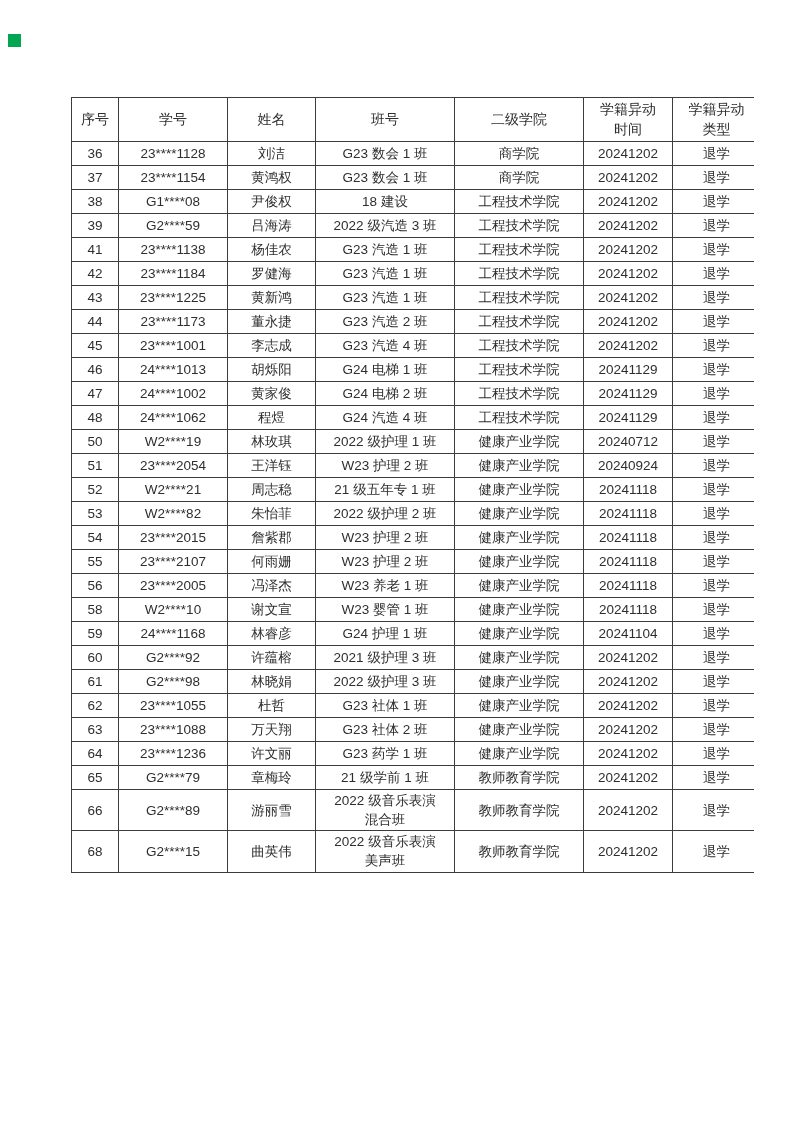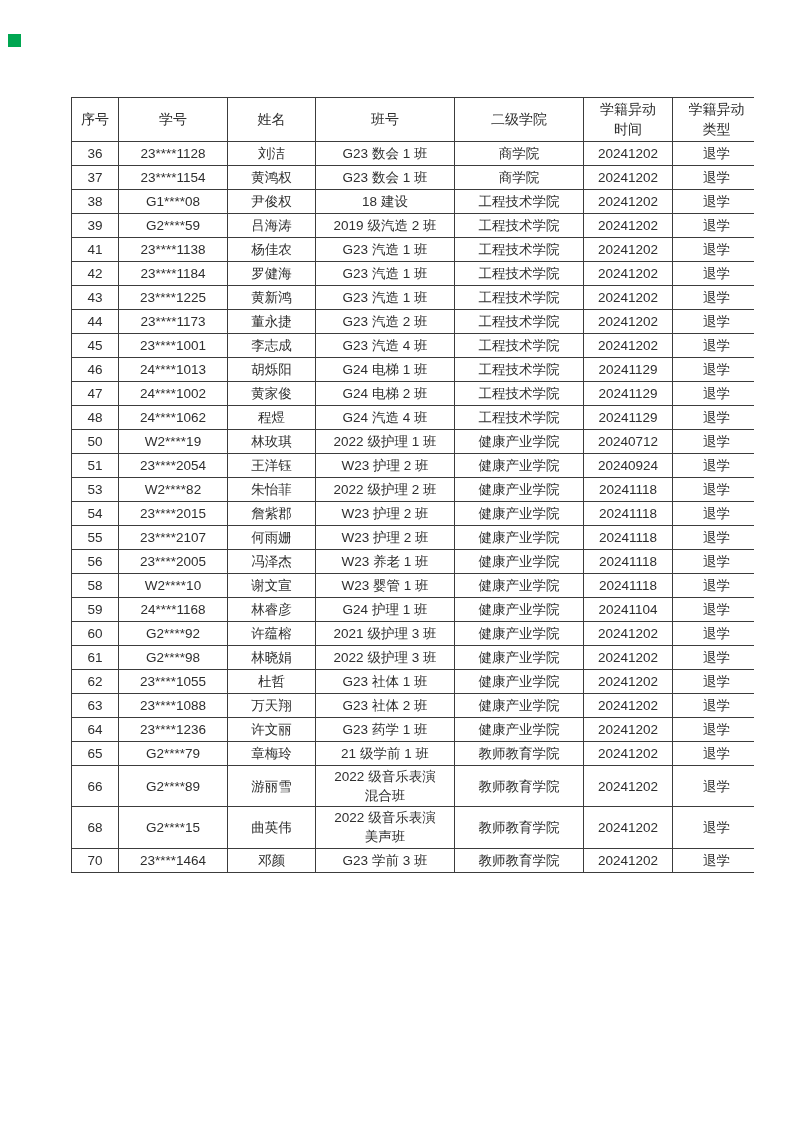--- a/index.html
+++ b/index.html
@@ -112,21 +112,21 @@
           <td class="col-name">尹俊权</td>
           <td class="col-class">18 建设</td>
           <td class="col-college">工程技术学院</td>
           <td class="col-date">20241202</td>
           <td class="col-type">退学</td>
         </tr>
         <tr>
           <td class="col-no">39</td>
           <td class="col-id">G2****59</td>
           <td class="col-name">吕海涛</td>
-          <td class="col-class">2019 级汽造 2 班</td>
+          <td class="col-class">2022 级汽造 3 班</td>
           <td class="col-college">工程技术学院</td>
           <td class="col-date">20241202</td>
           <td class="col-type">退学</td>
         </tr>
         <tr>
           <td class="col-no">41</td>
           <td class="col-id">23****1138</td>
           <td class="col-name">杨佳农</td>
           <td class="col-class">G23 汽造 1 班</td>
           <td class="col-college">工程技术学院</td>
@@ -205,20 +205,29 @@
           <td class="col-date">20240712</td>
           <td class="col-type">退学</td>
         </tr>
         <tr>
           <td class="col-no">51</td>
           <td class="col-id">23****2054</td>
           <td class="col-name">王洋钰</td>
           <td class="col-class">W23 护理 2 班</td>
           <td class="col-college">健康产业学院</td>
           <td class="col-date">20240924</td>
+          <td class="col-type">退学</td>
+        </tr>
+        <tr>
+          <td class="col-no">52</td>
+          <td class="col-id">W2****21</td>
+          <td class="col-name">周志稳</td>
+          <td class="col-class">21 级五年专 1 班</td>
+          <td class="col-college">健康产业学院</td>
+          <td class="col-date">20241118</td>
           <td class="col-type">退学</td>
         </tr>
         <tr>
           <td class="col-no">53</td>
           <td class="col-id">W2****82</td>
           <td class="col-name">朱怡菲</td>
           <td class="col-class">2022 级护理 2 班</td>
           <td class="col-college">健康产业学院</td>
           <td class="col-date">20241118</td>
           <td class="col-type">退学</td>
@@ -335,24 +344,15 @@
         <tr>
           <td class="col-no">68</td>
           <td class="col-id">G2****15</td>
           <td class="col-name">曲英伟</td>
           <td class="col-class">2022 级音乐表演
 美声班</td>
           <td class="col-college">教师教育学院</td>
           <td class="col-date">20241202</td>
           <td class="col-type">退学</td>
         </tr>
-        <tr>
-          <td class="col-no">70</td>
-          <td class="col-id">23****1464</td>
-          <td class="col-name">邓颜</td>
-          <td class="col-class">G23 学前 3 班</td>
-          <td class="col-college">教师教育学院</td>
-          <td class="col-date">20241202</td>
-          <td class="col-type">退学</td>
-        </tr>
       </tbody>
   </table>
 </div>
 
 </body></html>

